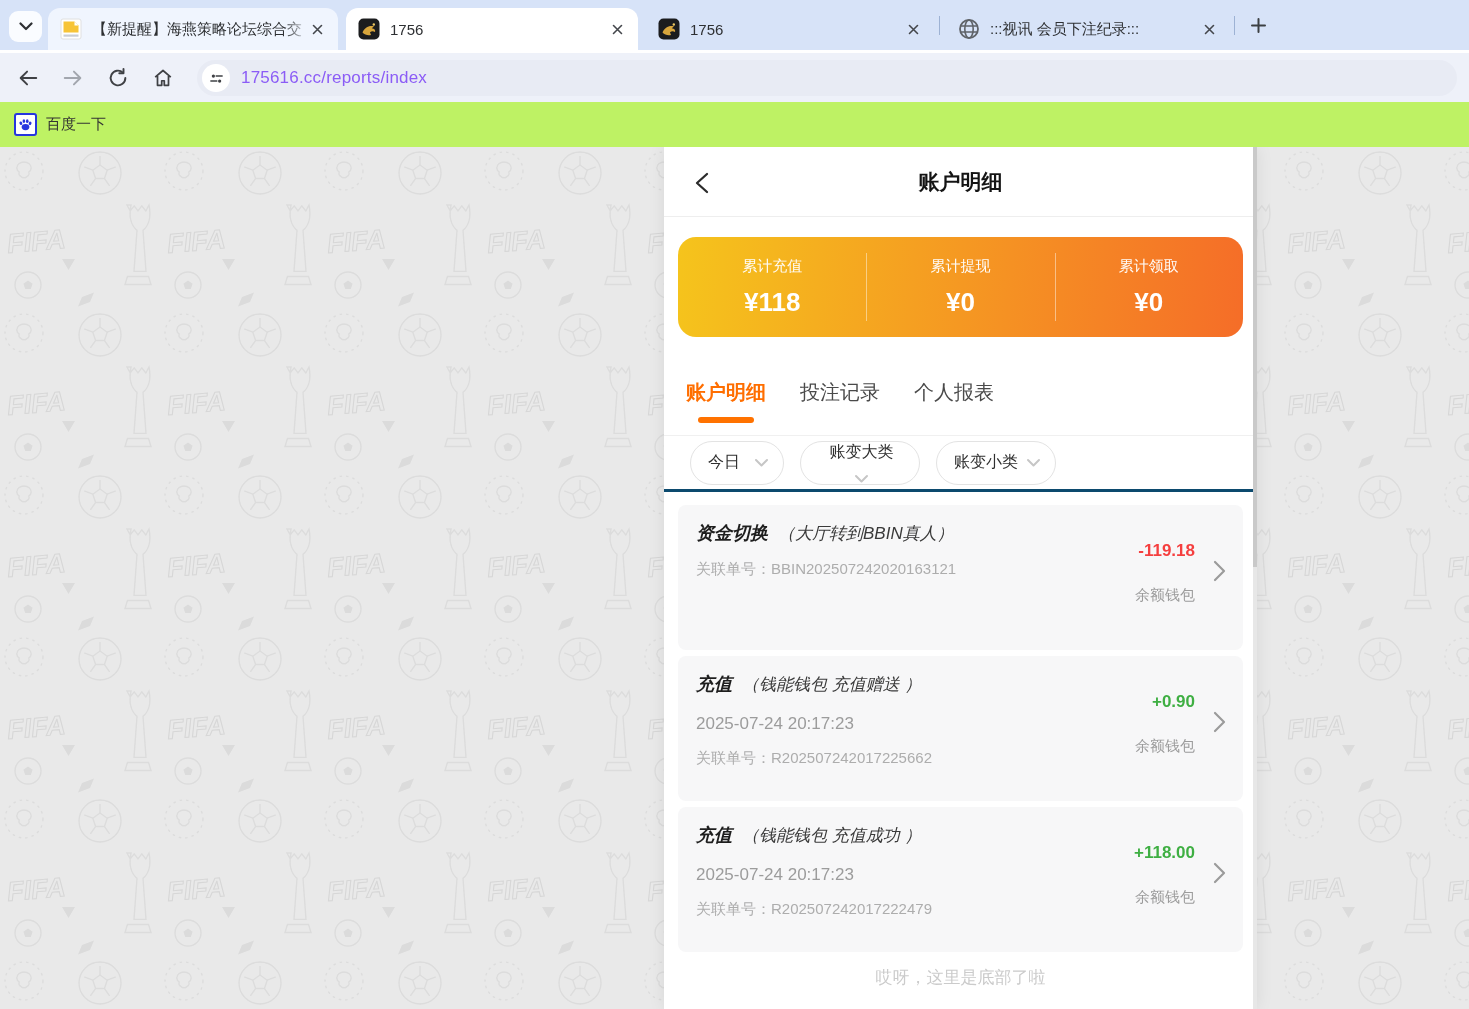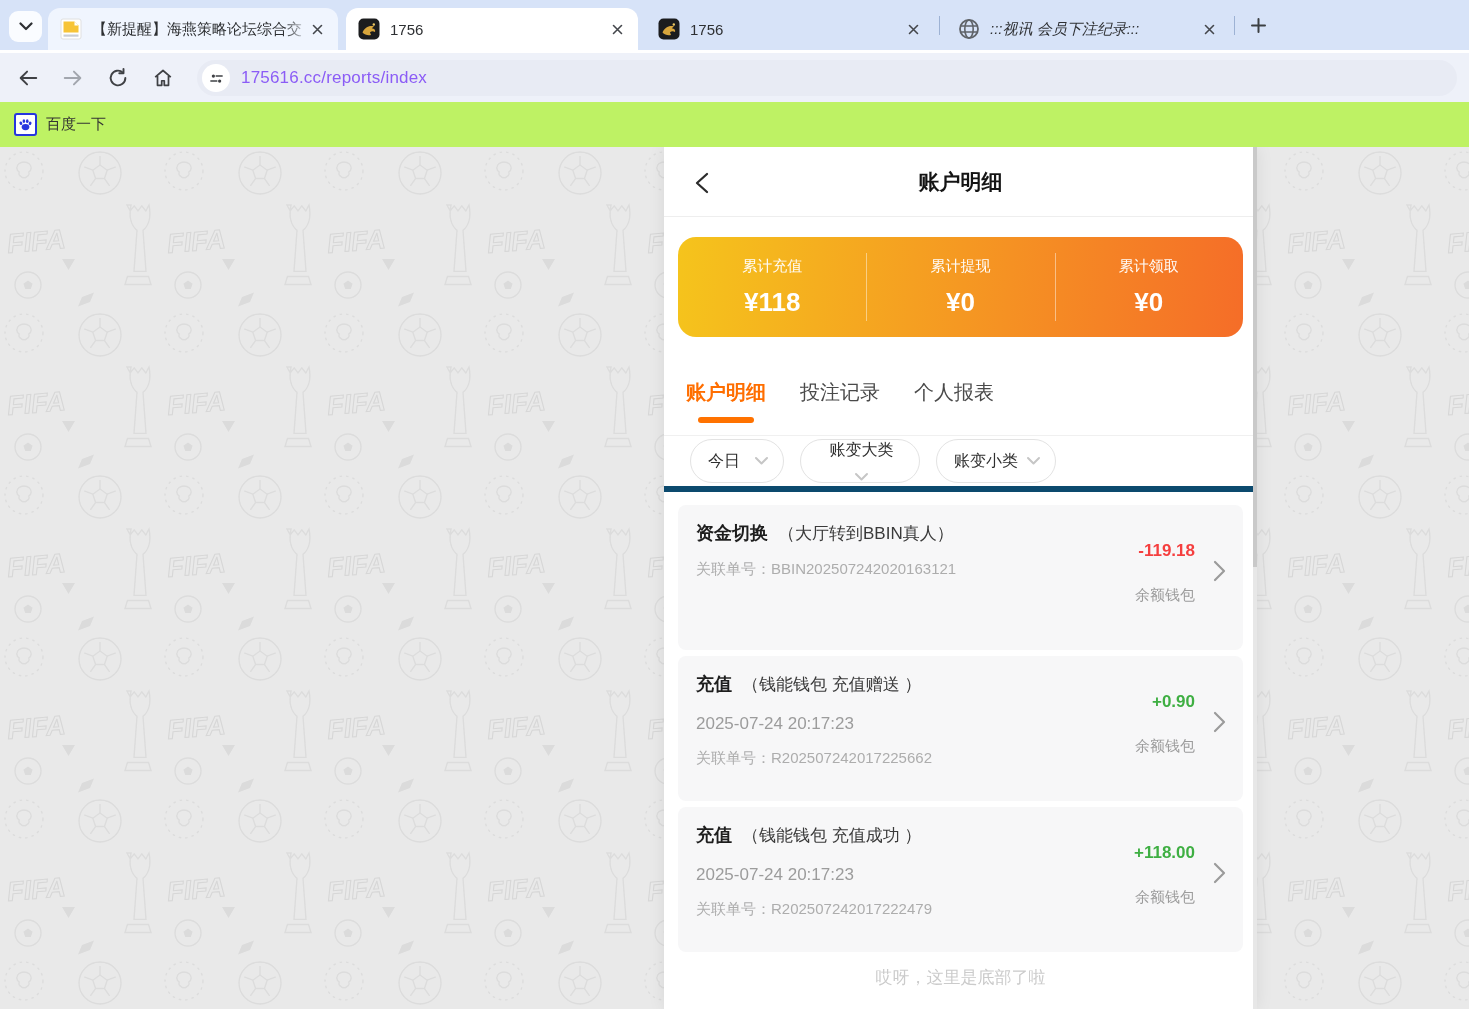--- a/index.html
+++ b/index.html
@@ -10,21 +10,21 @@
   
   .tabstrip { position:absolute; left:0; top:0; width:100%; height:50px; background:#D7E3F8; }
   .tab-search { position:absolute; left:9px; top:11px; width:33px; height:31px; background:#FAFCFF; border-radius:9px; display:flex; align-items:center; justify-content:center; }
   .tab { position:absolute; top:8px; height:42px; display:flex; align-items:center; border-radius:12px 12px 0 0; padding:0 10px 0 12px; }
   .tab .title { font-size:15px; color:#2E3033; white-space:nowrap; overflow:hidden; flex:1; margin-left:10px; position:relative; }
   .tab .fade { position:absolute; right:28px; top:8px; bottom:8px; width:26px; }
   .tab1 { left:48px; width:290px; background:#F0F5FE; }
   .tab1 .fade { background:linear-gradient(to right, rgba(240,245,254,0), #F0F5FE); }
   .tab-active { left:346px; width:292px; background:#FFFFFF; }
   .tab3 { left:646px; width:288px; background:transparent; }
-  .tab4 { left:946px; width:284px; background:transparent;font-style:italic; }
+  .tab4 { left:946px; width:284px; background:transparent; }
   .favicon { width:22px; height:22px; flex:0 0 auto; }
   .closebtn { width:22px; height:22px; border-radius:50%; display:flex; align-items:center; justify-content:center; flex:0 0 auto; }
   .tabsep { position:absolute; top:16px; width:1px; height:19px; background:#9DB2D4; }
   .newtab-btn { position:absolute; left:1244px; top:11px; width:29px; height:29px; border-radius:50%; display:flex; align-items:center; justify-content:center; }
 
   
   .toolbar { position:absolute; left:0; top:50px; width:100%; height:52px; background:#EEF1F9; border-top:3px solid #FFFFFF; }
   .navicon { position:absolute; top:13px; width:24px; height:24px; display:flex; align-items:center; justify-content:center; }
   .omnibox { position:absolute; left:197px; top:7px; width:1260px; height:36px; background:#E8EBF4; border-radius:18px; display:flex; align-items:center; }
   .site-chip { width:28px; height:28px; background:#FFFFFF; border-radius:50%; margin-left:5px; display:flex; align-items:center; justify-content:center; }
@@ -52,30 +52,30 @@
   .sum-col { flex:1; display:flex; flex-direction:column; align-items:center; padding-top:20px; }
   .sum-label { font-size:15px; opacity:.97; }
   .sum-value { margin-top:11px; font-size:26px; font-weight:bold; }
   .sum-sep { position:absolute; top:16px; bottom:16px; width:1px; background:rgba(255,255,255,.45); }
 
   .p-tabs { position:relative; margin-top:25px; height:74px; border-bottom:1px solid #F0F0F0; padding-left:22px; display:flex; gap:34px; }
   .p-tab { position:relative; font-size:20px; color:#4A4A4A; padding-top:17px; }
   .p-tab.active { color:#FF6E00; font-weight:bold; }
   .p-tab .underline { position:absolute; left:50%; transform:translateX(-50%); top:55px; width:56px; height:6px; border-radius:3px; background:#FF7200; }
 
-  .filters { position:relative; height:56px; border-bottom:6px solid #0c4a6e; display:flex; align-items:center; padding-left:26px; }
+  .filters { position:relative; height:56px; border-bottom:3px solid #0c4a6e; display:flex; align-items:center; padding-left:26px; }
   .pill { height:44px; border:1.5px solid #E3E3E3; border-radius:23px; display:flex; align-items:center; justify-content:space-between; padding:0 14px 0 17px; background:#fff; }
   .pill-1 { width:94px; margin-right:16px; }
   .pill-2 { width:120px; margin-right:16px;flex-direction:column; }
   .pill-3 { width:120px; }
   .pill-label { font-size:16px; color:#2F2F2F; }
 
   .txn-list { padding:13px 14px 0; }
   .txn-card { position:relative; height:145px; background:#F7F7F8; border-radius:8px; margin-bottom:6px; padding:16px 0 0 18px; }
-  .txn-row1 { display:flex; align-items:baseline; }
+  .txn-row1 { display:flex; align-items:baseline;font-style:italic; }
   .txn-type { font-size:18px; font-weight:bold; color:#1E1E1E; }
   .txn-detail { margin-left:10px; font-size:17px; color:#3A3A3A; }
   .txn-date { margin-top:18px; font-size:17px; color:#9C9C9C; }
   .txn-order { margin-top:15px; font-size:15px; color:#ADADAD; }
   .txn-amount { position:absolute; top:36px; right:48px; font-size:17px; font-weight:600; }
   .txn-wallet { position:absolute; top:81px; right:48px; font-size:15px; color:#9C9C9C; }
   .txn-chevron { position:absolute; top:54px; right:16px; }
 
   .p-footer { margin-top:14px; text-align:center; font-size:17px; color:#CBCBCB; }
 </style>

